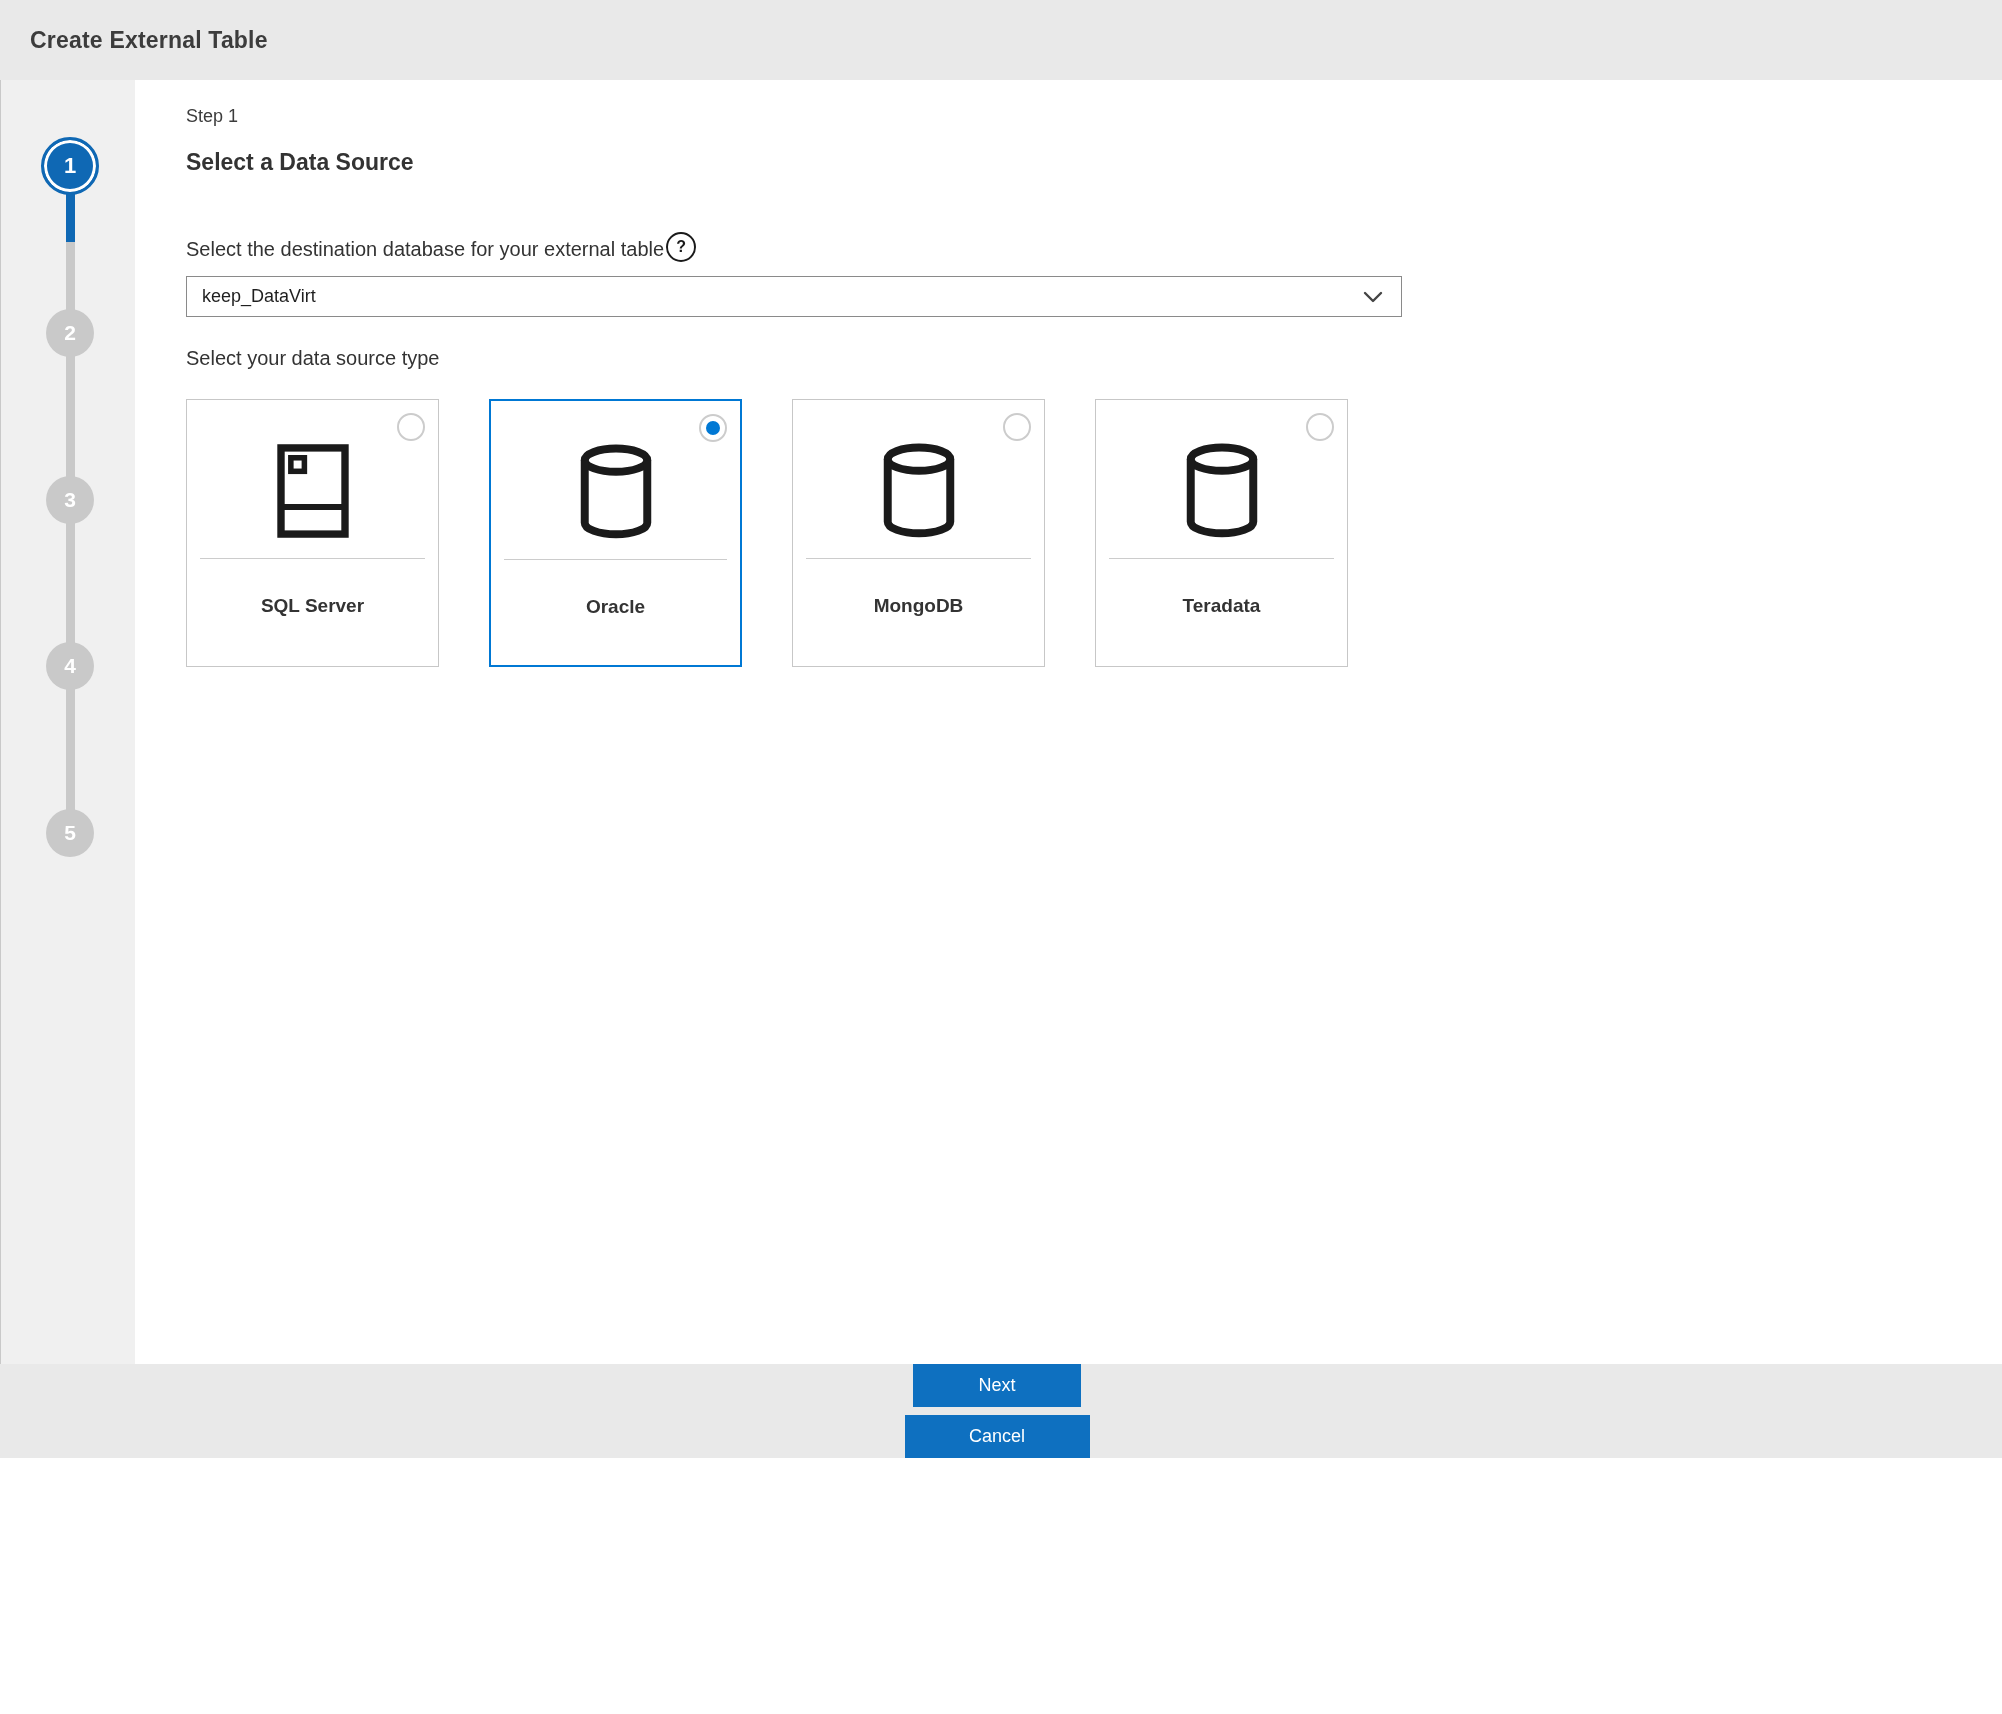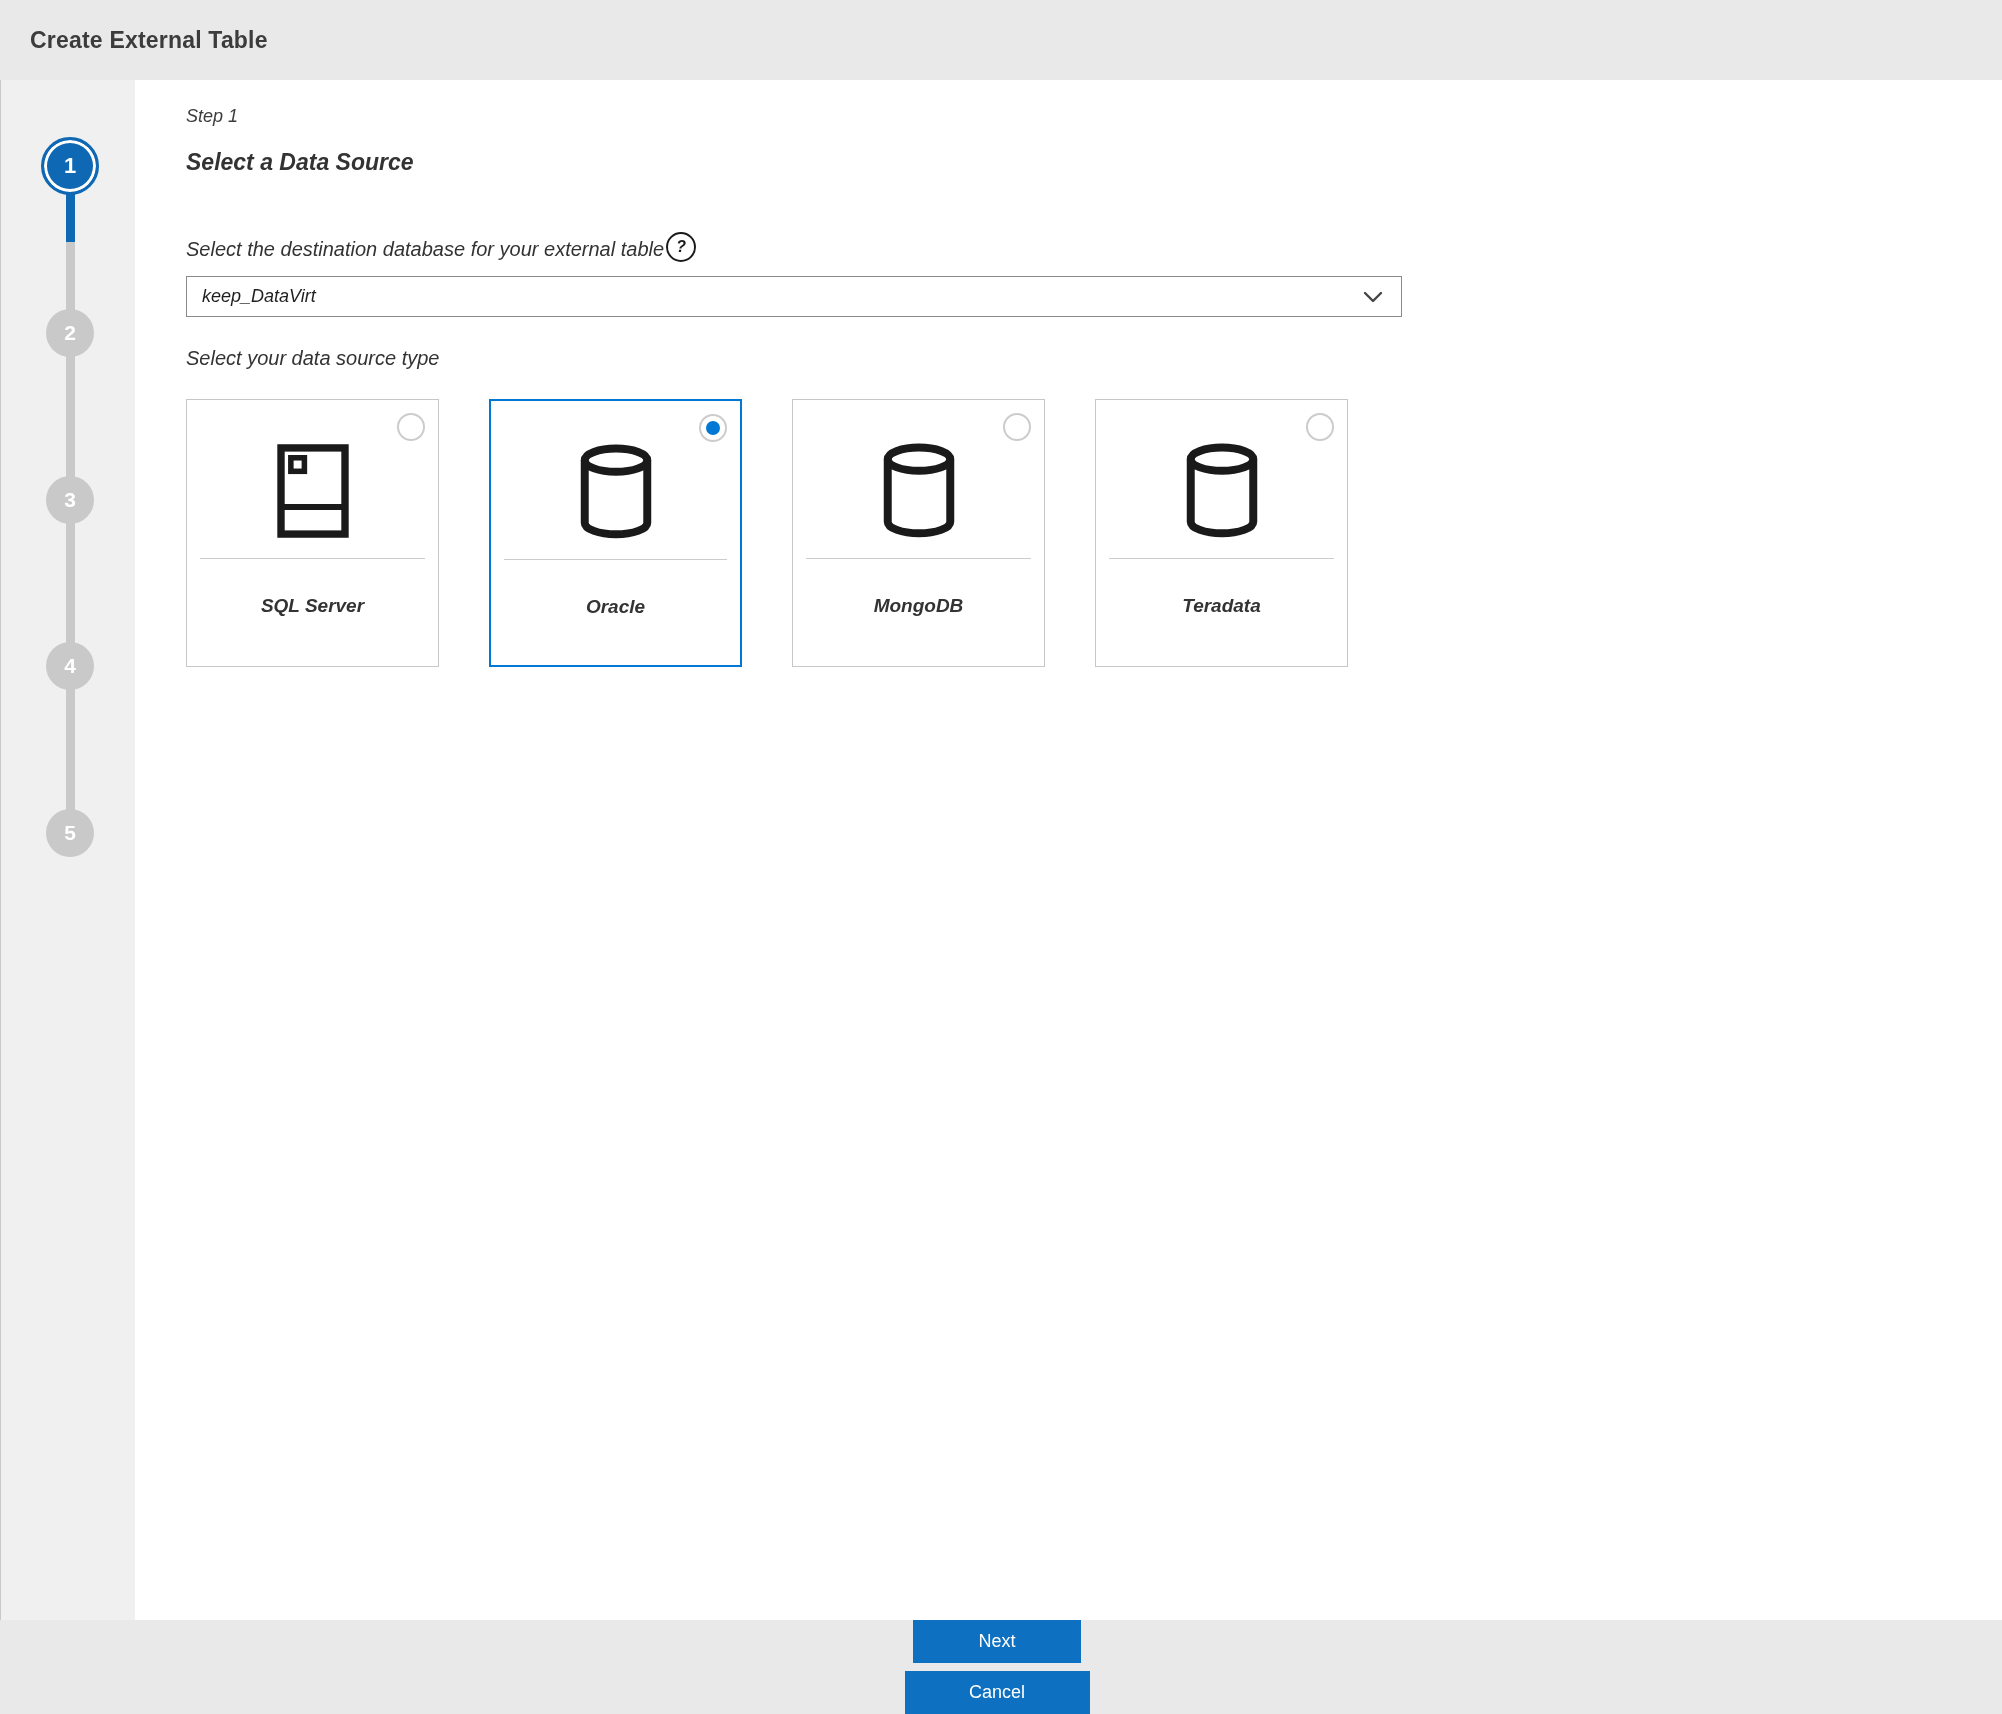--- a/index.html
+++ b/index.html
@@ -1,34 +1,34 @@
 <!DOCTYPE html>
 <html style="--accent-blue: #0e70c0; --selection-blue: #0078d4; --step-blue: #0f68b4; --step-gray: #c9c9c9; --header-bg: #e9e9e9; --sidebar-bg: #f0f0f0;"><head>
 <meta charset="utf-8">
 <style>
   html,body{margin:0;padding:0;background:#fff;}
   .app{
-    position:relative;width:2002px;height:1714px;overflow:hidden;
+    position:relative;width:2002px;height:1458px;overflow:hidden;
     font-family:"Liberation Sans","DejaVu Sans",sans-serif;
     background:#7f1d1d;color:#333;
   }
   
   .hdr{
     position:absolute;top:0;left:0;width:100%;height:80px;
     background:var(--header-bg,#e9e9e9);
     display:flex;align-items:center;box-sizing:border-box;padding-left:30px;
   }
   .hdr h1{margin:0;font-size:23px;font-weight:bold;color:#3c3c3c;letter-spacing:.2px;}
   
   .bodyrow{position:absolute;top:80px;left:0;right:0;bottom:94px;display:flex;}
   .sidebar{
     position:relative;width:135px;flex:0 0 135px;background:var(--sidebar-bg,#f0f0f0);
     border-left:1px solid #c9c9c9;box-sizing:border-box;
   }
-  .main{flex:1;background:#fff;box-sizing:border-box;padding:26px 0 0 51px;font-style:italic;}
+  .main{flex:1;background:#fff;box-sizing:border-box;padding:26px 0 0 51px;}
   
   .rail{position:absolute;left:65px;top:86px;width:9px;height:667px;background:var(--step-gray,#c9c9c9);}
   .rail-blue{position:absolute;left:65px;top:114px;width:9px;height:48px;background:var(--step-blue,#0f68b4);}
   .step{
     position:absolute;border-radius:50%;display:flex;align-items:center;justify-content:center;
     color:#fff;font-weight:bold;font-size:21px;box-sizing:border-box;
   }
   .step.upcoming{width:48px;height:48px;left:45px;background:var(--step-gray,#c9c9c9);}
   .step.active{
     width:58px;height:58px;left:40px;background:var(--step-blue,#0f68b4);

